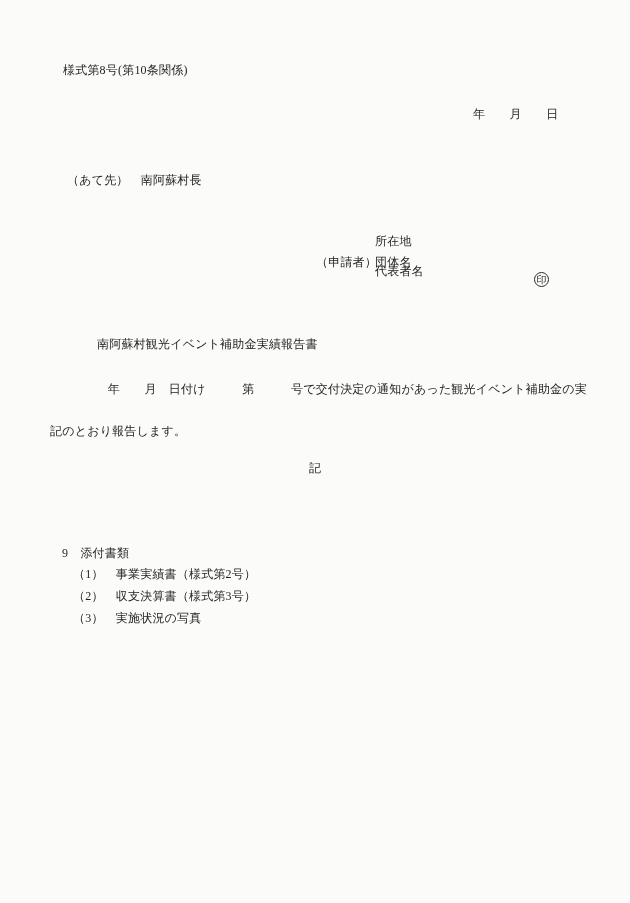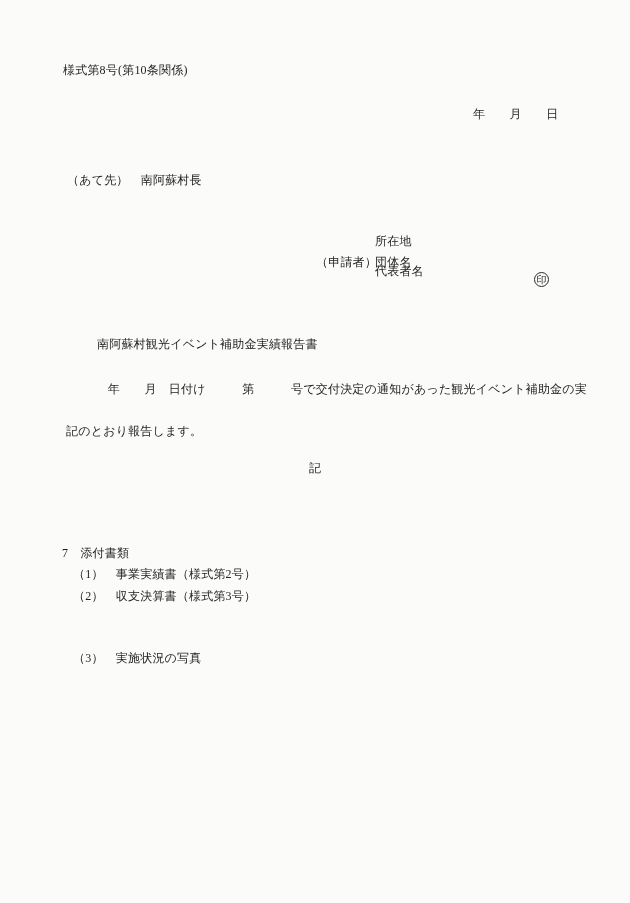--- a/index.html
+++ b/index.html
@@ -41,34 +41,34 @@
     display: flex;
     align-items: center;
     justify-content: center;
     font-size: 10px;
     box-sizing: border-box;
     letter-spacing: 0;
   }
   .doc-title        { left: 97px;  top: 338px; }
   .body-line1       { left: 59px;  top: 383px; }
   .body-line2       { left: 59px;  top: 404px; letter-spacing: 0; }
-  .body-line3       { left: 66px;  top: 425px; }
+  .body-line3       { left: 50px;  top: 425px; }
   .record-mark {
     left: 0;
     top: 462px;
     width: 630px;
     text-align: center;
     white-space: pre;
     position: absolute;
   }
   .item1            { left: 62px;  top: 505px; }
   .item2-heading    { left: 62px;  top: 547px; }
   .attachment-1     { left: 73px;  top: 568px; }
   .attachment-2     { left: 73px;  top: 590px; }
-  .attachment-3     { left: 73px;  top: 612px; margin-top: 40px; }
+  .attachment-3     { left: 73px;  top: 612px; }
 </style>
 </head>
 <body>
 
 <div class="page">
 
   <div class="abs form-number">様式第8号(第10条関係)</div>
 
   <div class="abs date-line">年　　月　　日</div>
 
@@ -87,21 +87,21 @@
   <div class="abs body-line1">　　　　年　　月　日付け　　　第　　　号で交付決定の通知があった観光イベント補助金の実</div>
 
   <div class="abs doc-title">南阿蘇村観光イベント補助金実績報告書</div>
 
 
   <div class="abs body-line3">記のとおり報告します。</div>
 
   <div class="record-mark">記</div>
 
 
-  <div class="abs item2-heading">7　添付書類</div>
+  <div class="abs item2-heading">9　添付書類</div>
 
   <div class="abs attachment-1">（1）　事業実績書（様式第2号）</div>
 
   <div class="abs attachment-2">（2）　収支決算書（様式第3号）</div>
 
   <div class="abs attachment-3">（3）　実施状況の写真</div>
 
 </div>
 
 </body></html>

